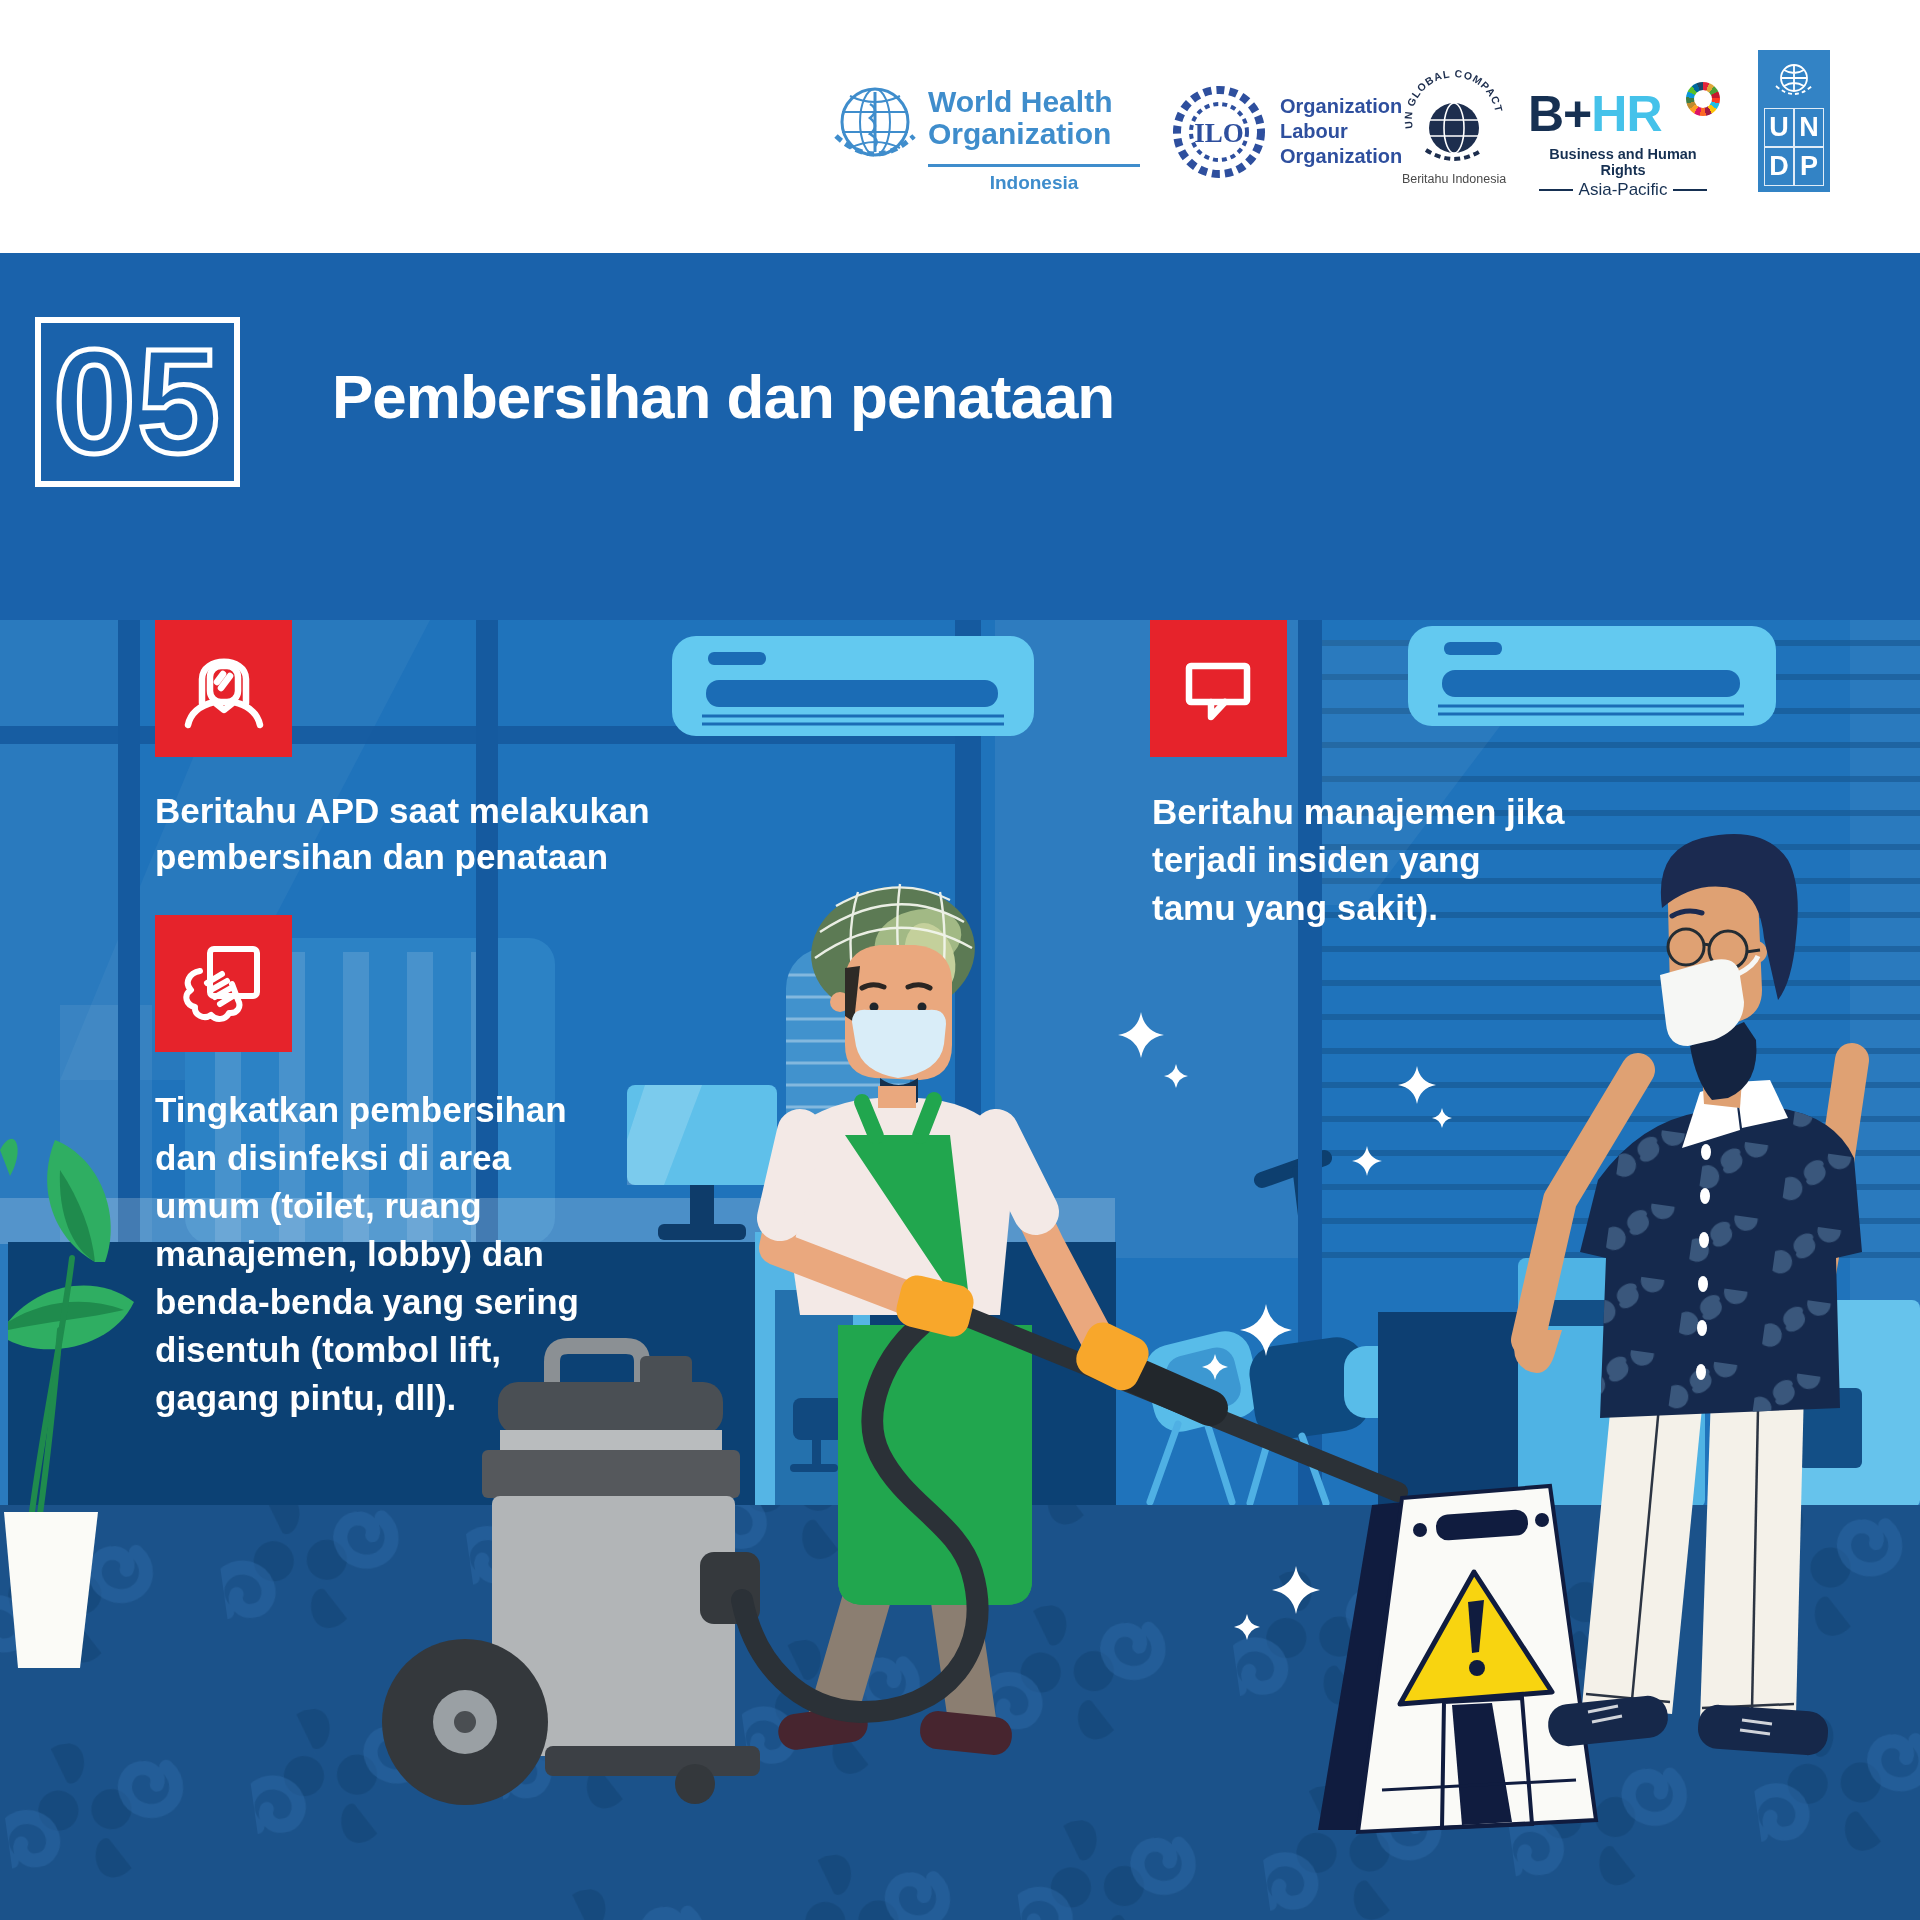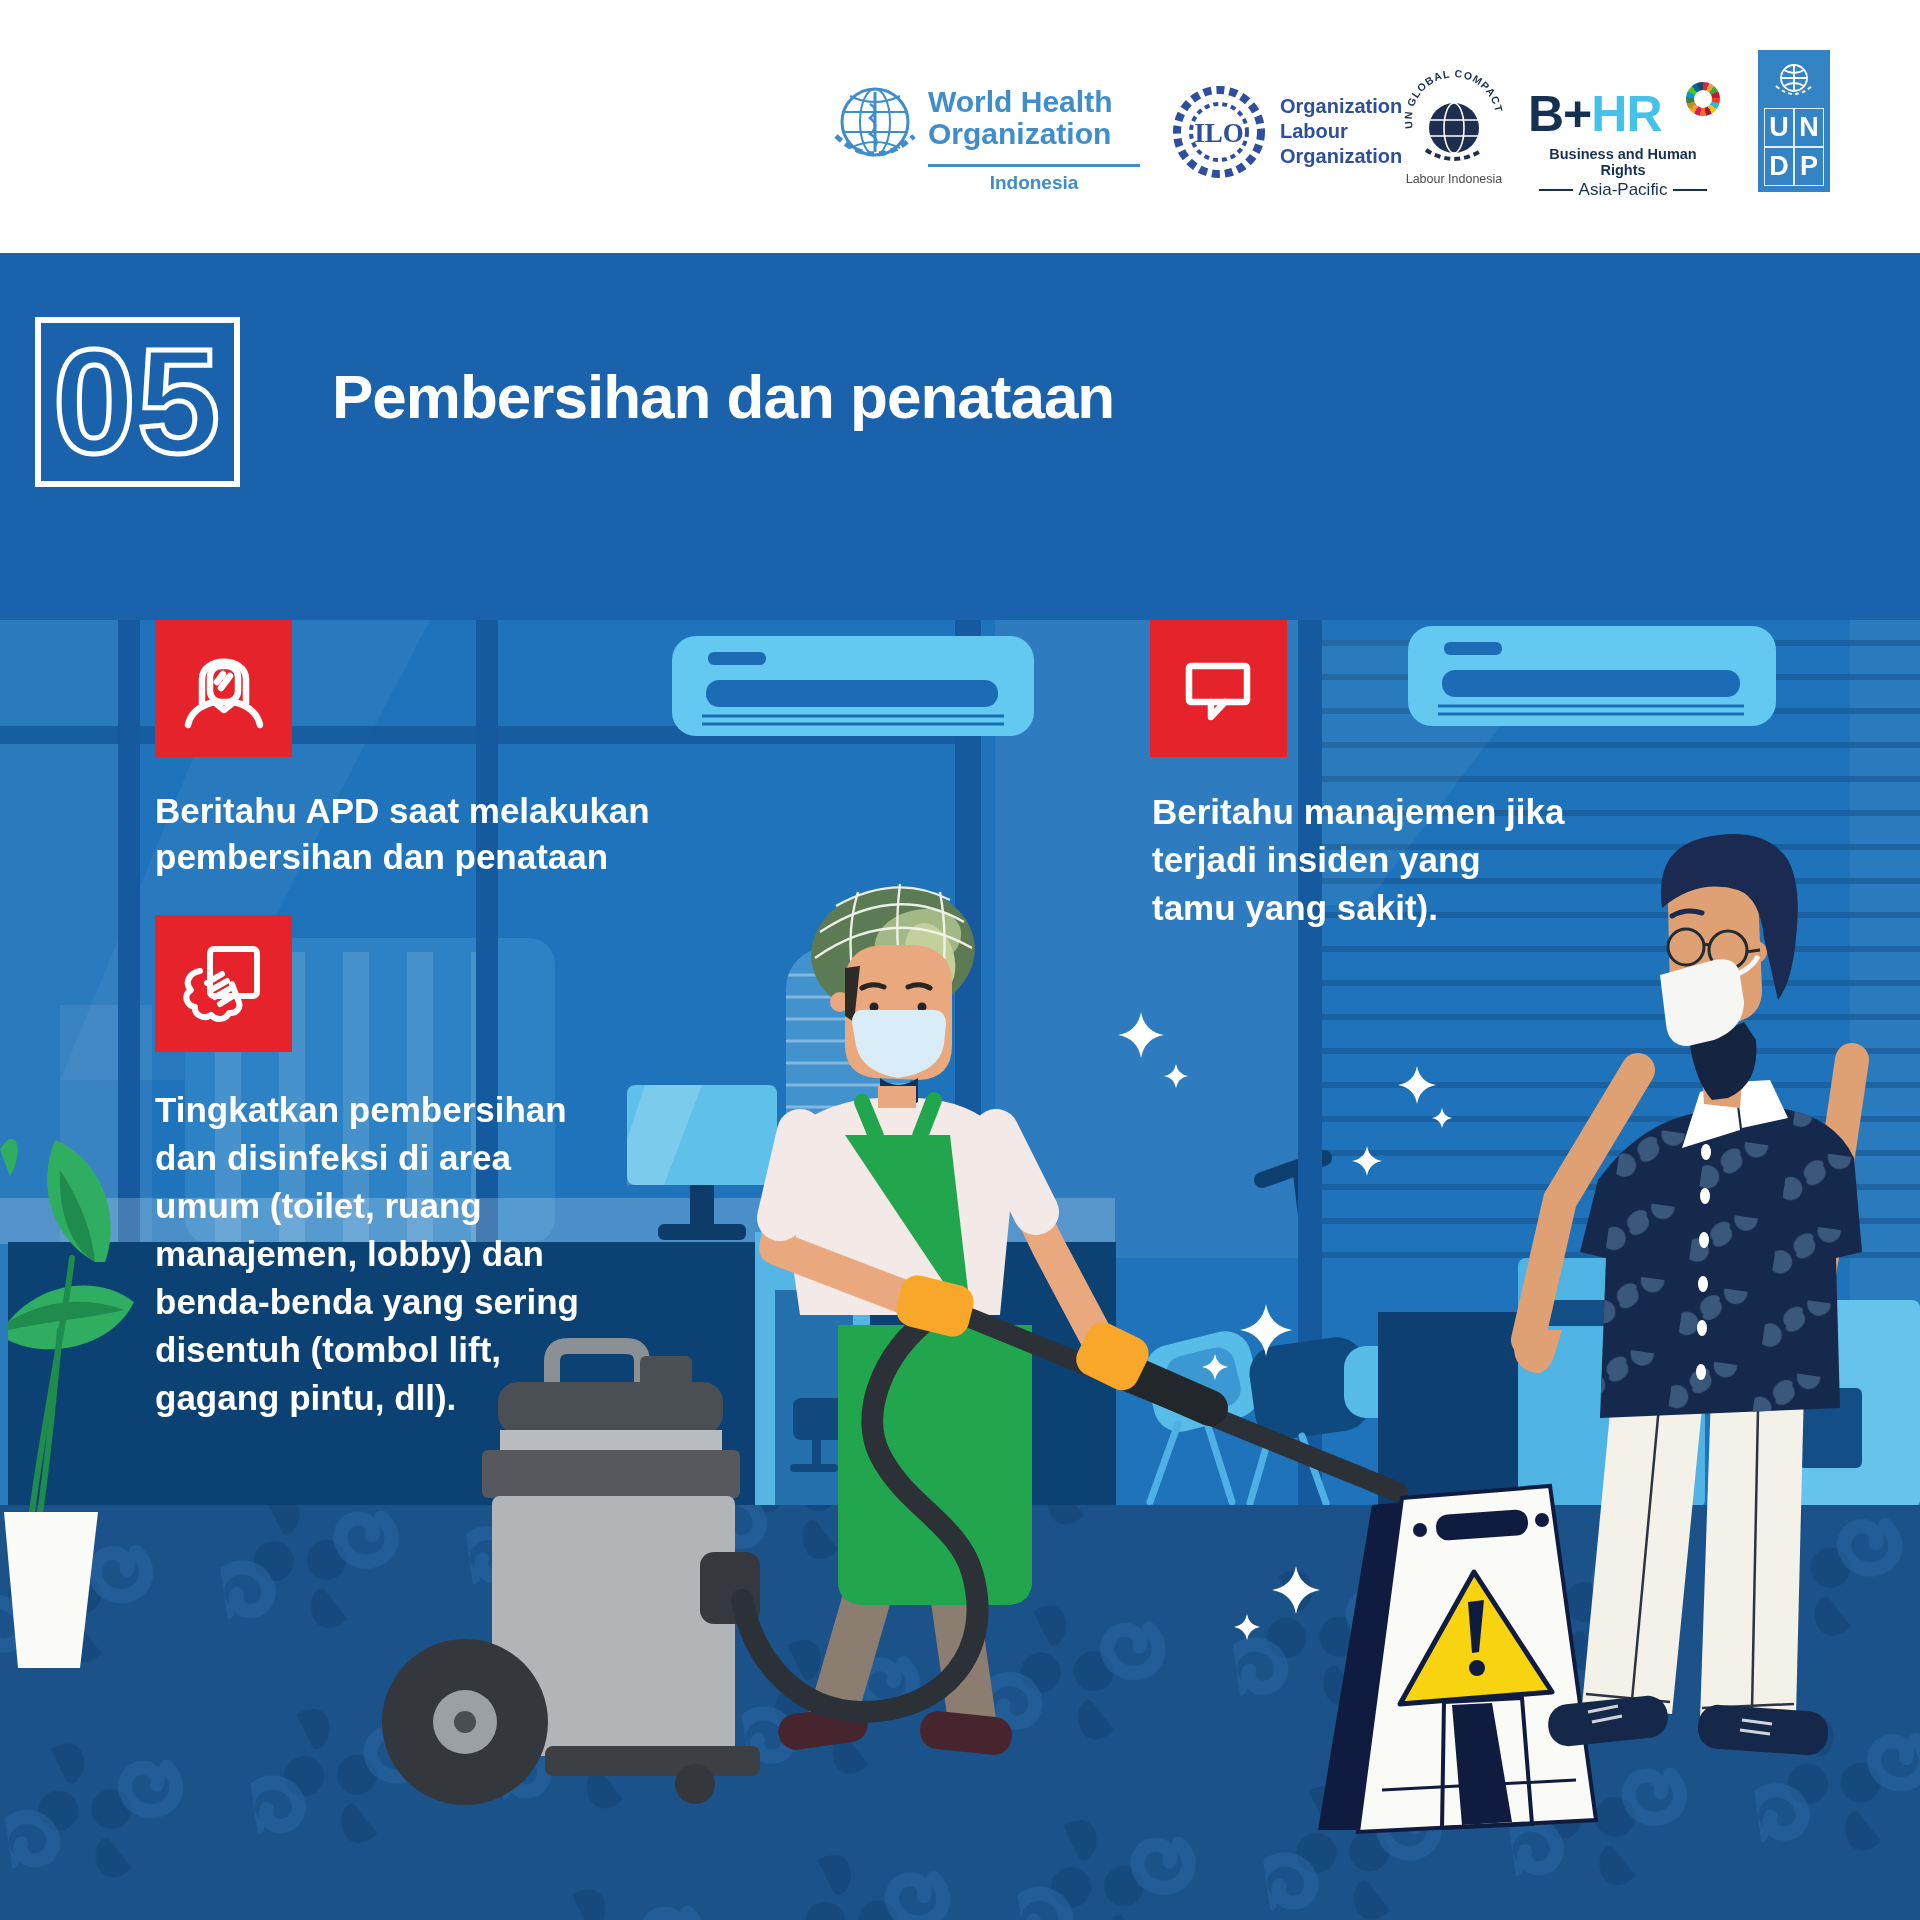--- a/index.html
+++ b/index.html
@@ -398,21 +398,21 @@
       <text font-size="10.5" fill="#1d2e4e" font-weight="bold" letter-spacing="1">
         <textPath href="#ungc-arc" startOffset="4">UN GLOBAL COMPACT</textPath>
       </text>
       <circle cx="54" cy="62" r="25" fill="#1d2e4e"></circle>
       <g stroke="#ffffff" stroke-width="1.6" fill="none">
         <ellipse cx="54" cy="62" rx="10" ry="25"></ellipse>
         <path d="M30,54 H78 M30,70 H78"></path>
       </g>
       <path d="M26,84 Q54,102 82,84" fill="none" stroke="#1d2e4e" stroke-width="4" stroke-dasharray="6,4"></path>
     </svg>
-    <div class="ungc-caption">Labour Indonesia</div>
+    <div class="ungc-caption">Beritahu Indonesia</div>
 
     <div class="bhr">
       <div class="bhr-abbr"><span class="dk">B+</span><span class="lt">HR</span></div>
       <div class="sdg-wheel"></div>
       <div class="bhr-caption">Business and Human Rights</div>
       <div class="bhr-region">
         <span class="line"></span>
           <span>Asia-Pacific</span>
           <span class="line"></span>
       </div>

